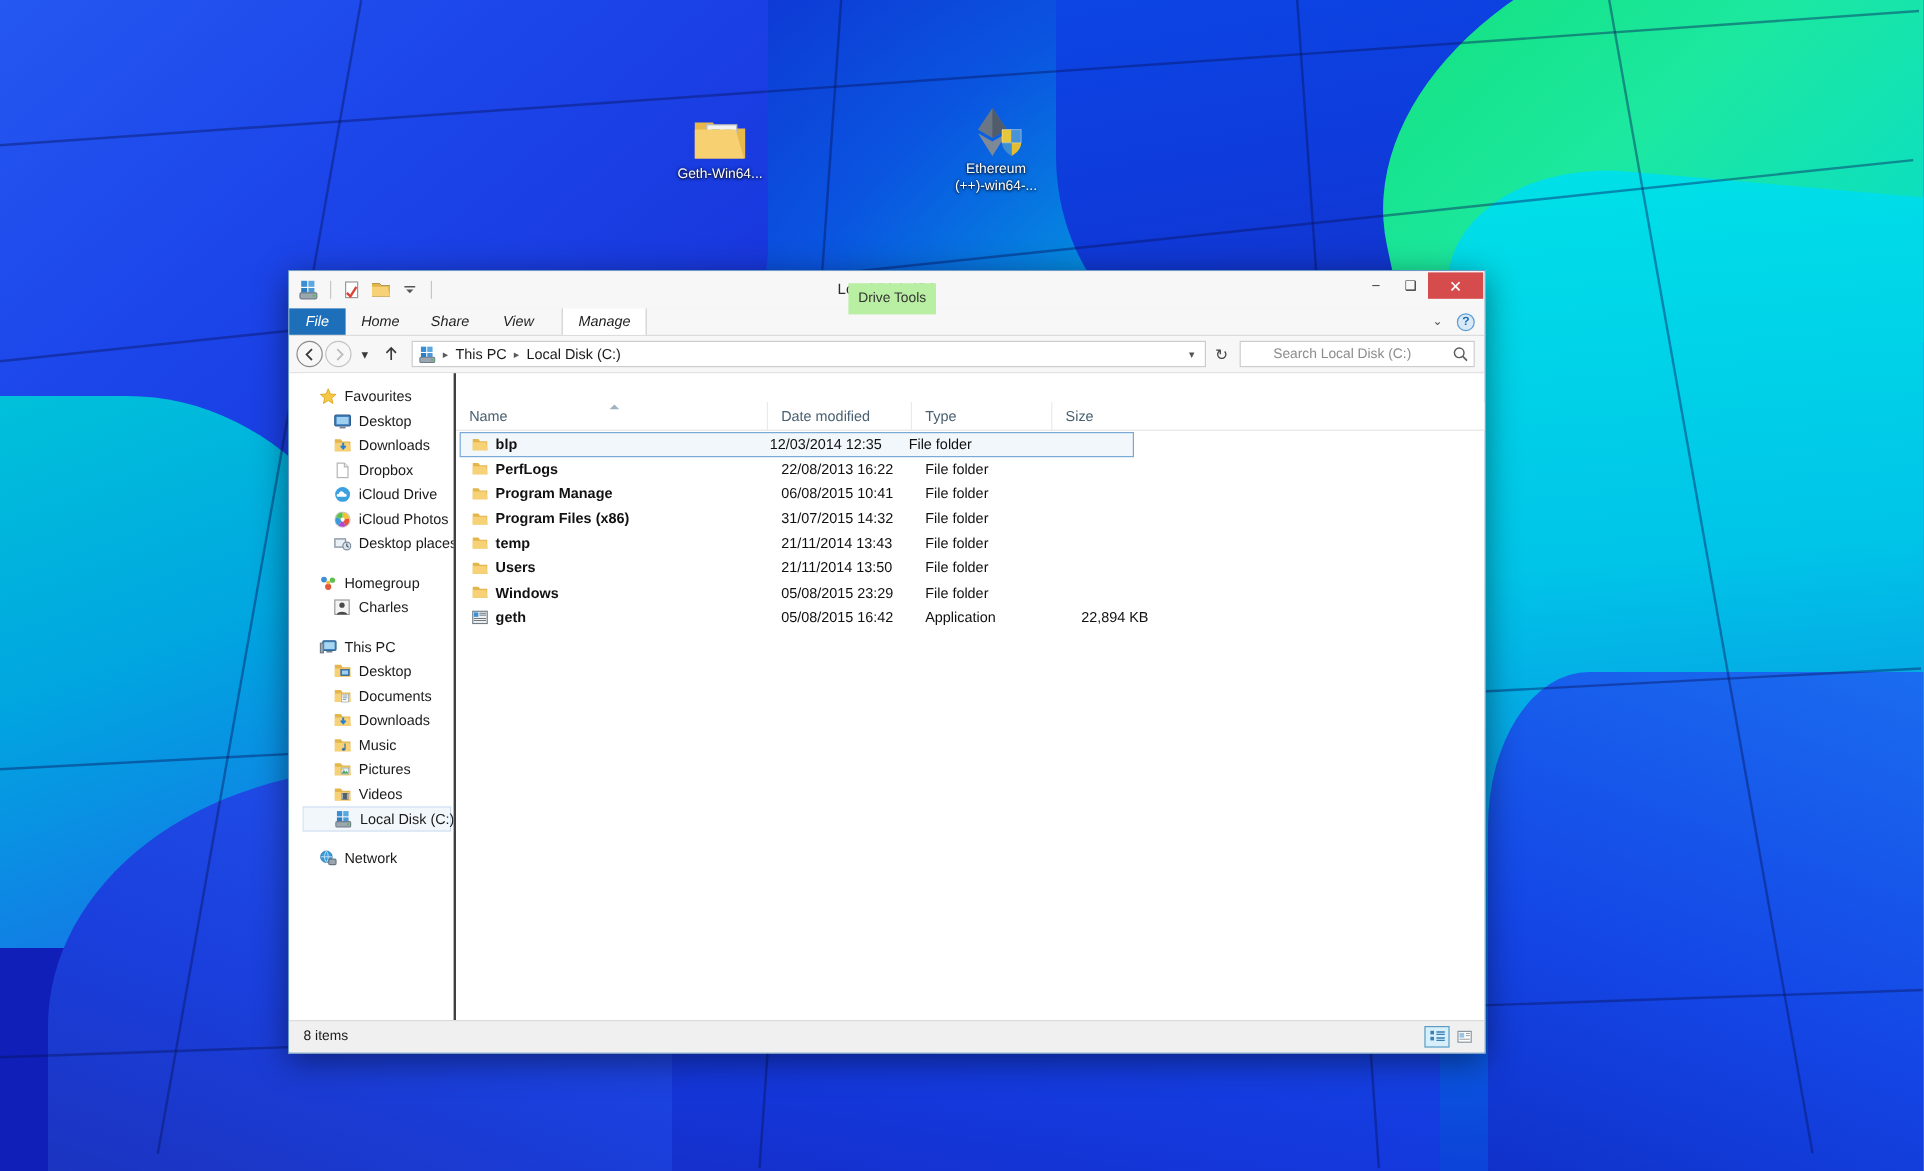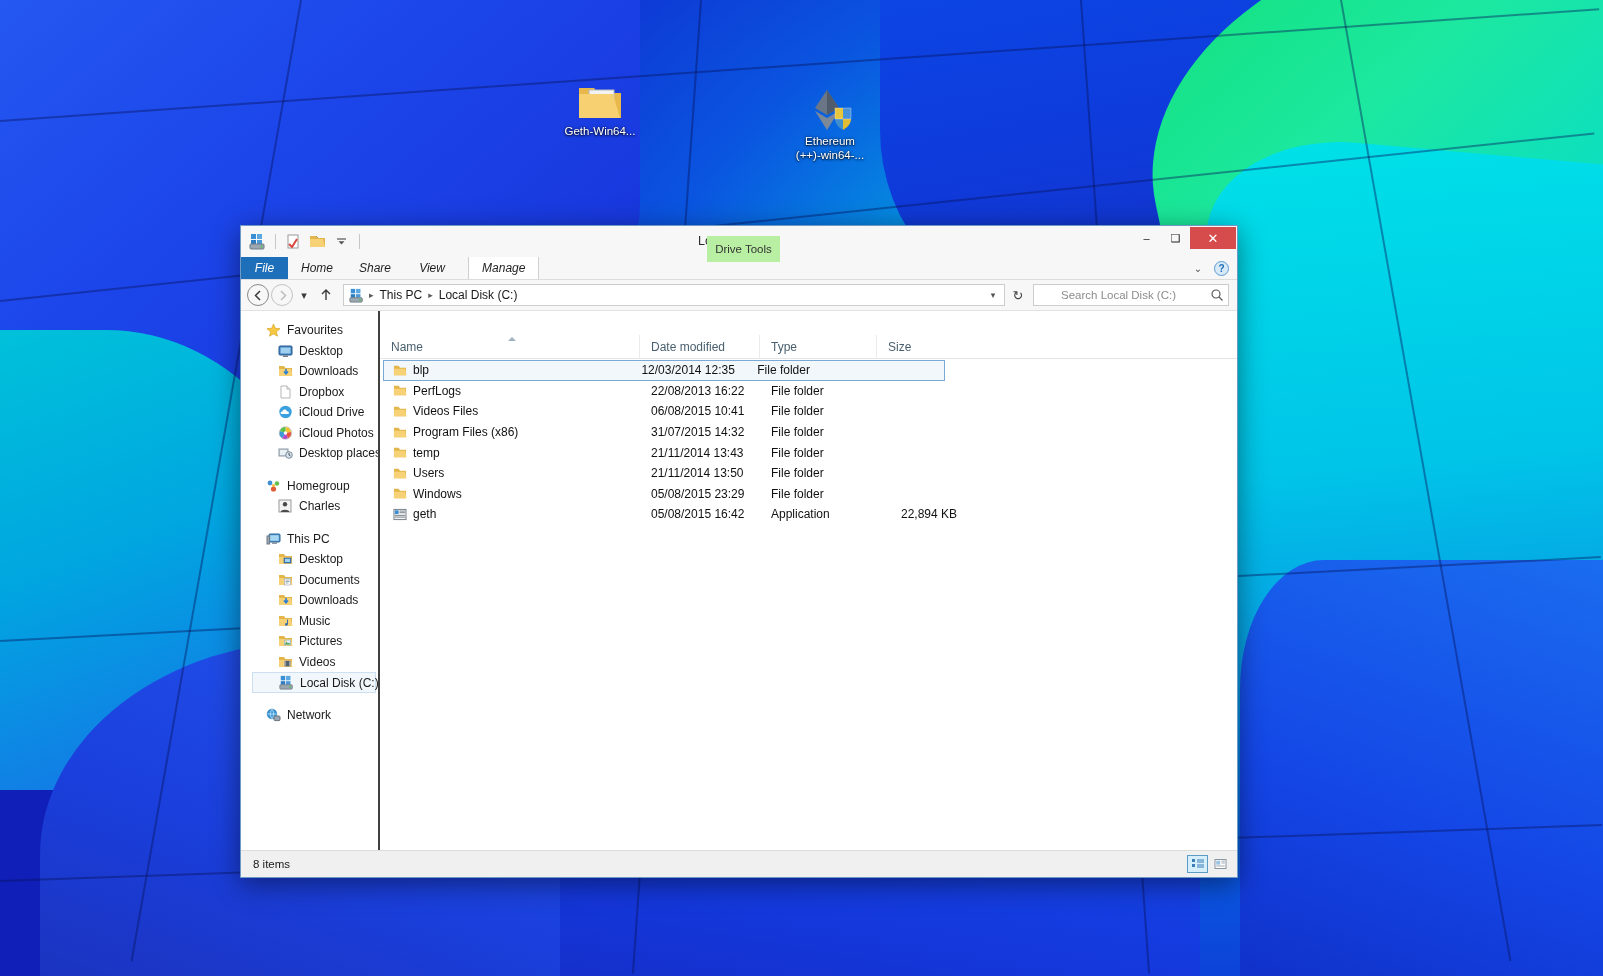--- a/index.html
+++ b/index.html
@@ -316,21 +316,21 @@
     cursor: default;
     border: 1px solid transparent;
     margin: 0 2px 0 3px;
   }
   .frow.selected {
     background: #f2f7fc;
     border: 1px solid #7aa9d6;
     width: 562px;
   }
   .cell { padding-left: 11px; white-space: nowrap; overflow: hidden; }
-  .cell.c-name { width: 256px; display: flex; align-items: center; gap: 6px; padding-left: 9px; }
+  .cell.c-name { width: 256px; display: flex; align-items: center; gap: 6px; padding-left: 9px; font-weight: bold; }
   .cell.c-date { width: 120px; }
   .cell.c-type { width: 117px; }
   .cell.c-size { width: 88px; text-align: right; padding-left: 0; padding-right: 8px; }
 
   
   .statusbar {
     height: 27px;
     background: #f0f0f0;
     border-top: 1px solid #dcdcdc;
     display: flex; align-items: center;
@@ -366,21 +366,21 @@
 
   <div class="seam seam-h"></div>
   <div class="seam seam-a"></div>
   <div class="seam seam-b"></div>
   <div class="seam seam-g"></div>
   <div class="seam seam-c"></div>
   <div class="seam seam-d"></div>
   <div class="seam seam-e"></div>
   <div class="seam seam-f"></div>
 
-  <div class="desk-icon" style="left:540px; top:72px;">
+  <div class="desk-icon" style="left:540px; top:86px;">
     <span class="glyph">
       <svg width="46" height="42" viewBox="0 0 46 42">
         <path d="M2 6h15l4 5h23v25H2z" fill="#e8b84b"></path>
         <rect x="12" y="8" width="25" height="24" fill="#f2f2f2" stroke="#b9b9b9"></rect>
         <rect x="16" y="12" width="7" height="16" fill="#2f9b52"></rect>
         <rect x="26" y="12" width="7" height="16" fill="#7ec8e8"></rect>
         <path d="M2 12h34l7 24H2z" fill="#f7d072"></path>
       </svg>
     </span>
     <span class="desk-label">Geth-Win64...</span>
@@ -770,21 +770,21 @@
           </div>
 
           <div class="frow">
             <div class="cell c-name">
               <span>
                 <svg width="14" height="13" viewBox="0 0 15 14">
                   <path d="M1 2h5l1.5 2H14v8H1z" fill="#e3b64c"></path>
                   <path d="M1 5h12l1.5 7H1z" fill="#f7d176"></path>
                 </svg>
               </span>
-              <span>Videos Files</span>
+              <span>Program Manage</span>
             </div>
             <div class="cell c-date">06/08/2015 10:41</div>
             <div class="cell c-type">File folder</div>
             <div class="cell c-size"></div>
           </div>
 
           <div class="frow">
             <div class="cell c-name">
               <span>
                 <svg width="14" height="13" viewBox="0 0 15 14">

